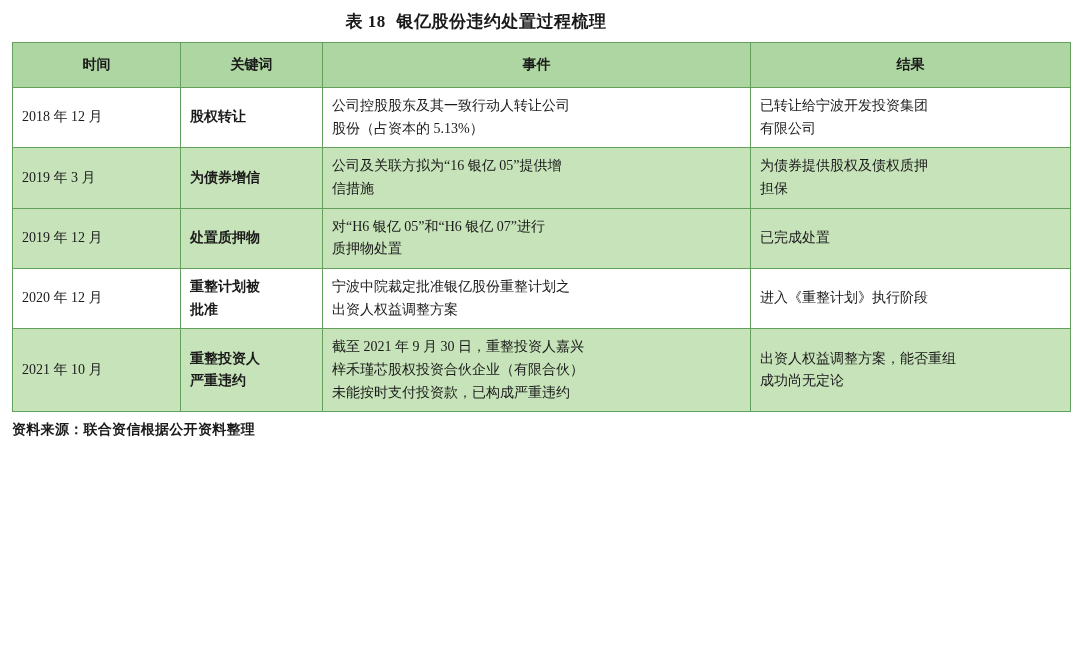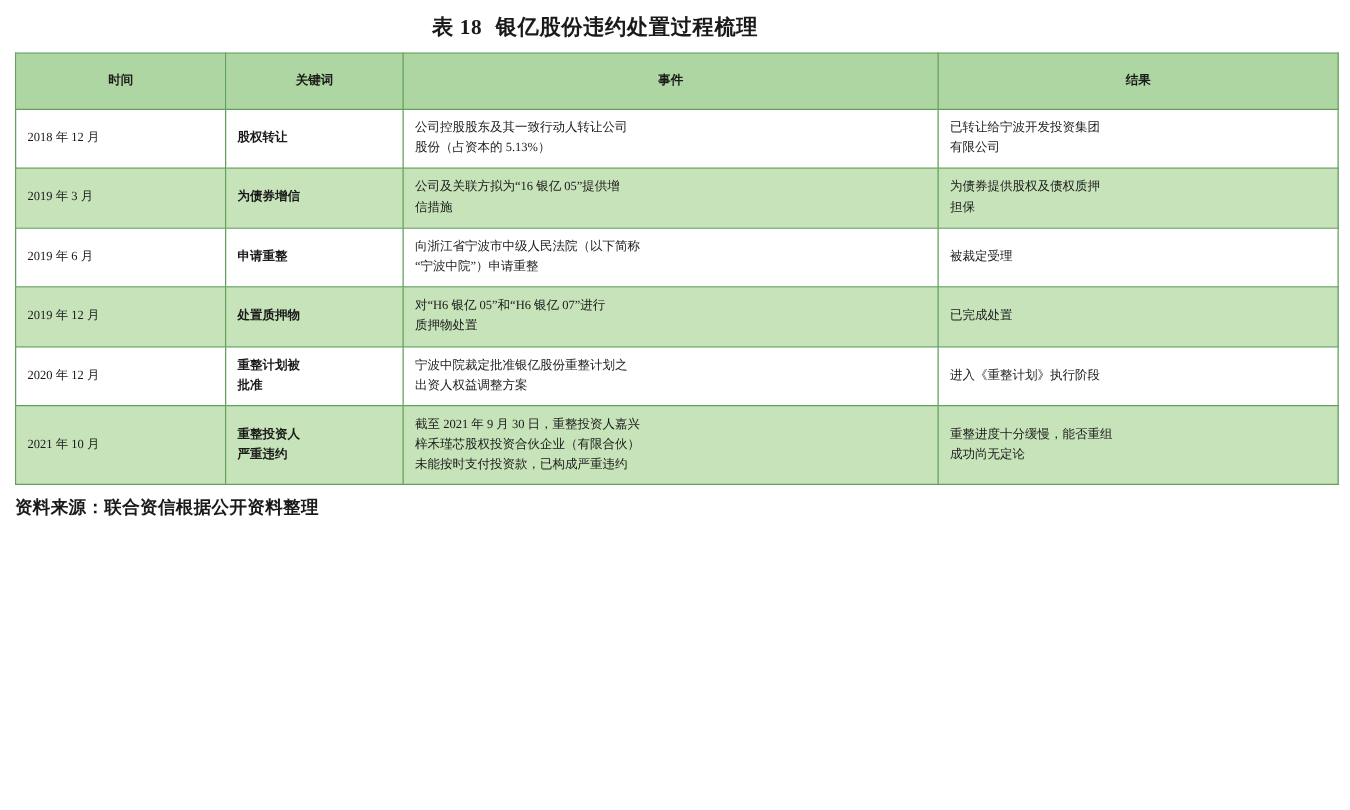--- a/index.html
+++ b/index.html
@@ -38,21 +38,21 @@
     table-layout: fixed;
   }
   table.main-table col.c-time { width: 168px; }
   table.main-table col.c-key  { width: 142px; }
   table.main-table col.c-event{ width: 428px; }
   table.main-table col.c-result{ width: 320px; }
 
   table.main-table th, table.main-table td {
     border: 1px solid #62a05b;
     vertical-align: middle;
-    font-size: 10px;
+    font-size: 14px;
     line-height: 1.62;
     padding: 7px 9px;
   }
   thead th {
     background: #aed6a2;
     text-align: center;
     font-weight: bold;
     font-size: 16px;
     padding: 6px 4px;
     height: 30px;
@@ -136,31 +136,20 @@
         <td class="col-event">
           <span class="cell-line">公司及关联方拟为“16 银亿 05”提供增</span>
           <span class="cell-line">信措施</span>
         </td>
         <td class="col-result">
           <span class="cell-line">为债券提供股权及债权质押</span>
           <span class="cell-line">担保</span>
         </td>
       </tr>
 
-      <tr class="odd-row">
-        <td class="col-time">2019 年 6 月</td>
-        <td class="col-key">申请重整</td>
-        <td class="col-event">
-          <span class="cell-line">向浙江省宁波市中级人民法院（以下简称</span>
-          <span class="cell-line">“宁波中院”）申请重整</span>
-        </td>
-        <td class="col-result">
-          <span class="cell-line">被裁定受理</span>
-        </td>
-      </tr>
 
       <tr class="even-row">
         <td class="col-time">2019 年 12 月</td>
         <td class="col-key">处置质押物</td>
         <td class="col-event">
           <span class="cell-line">对“H6 银亿 05”和“H6 银亿 07”进行</span>
           <span class="cell-line">质押物处置</span>
         </td>
         <td class="col-result">
           <span class="cell-line">已完成处置</span>
@@ -187,21 +176,21 @@
         <td class="col-key">
           <span class="cell-line">重整投资人</span>
           <span class="cell-line">严重违约</span>
         </td>
         <td class="col-event">
           <span class="cell-line">截至 2021 年 9 月 30 日，重整投资人嘉兴</span>
           <span class="cell-line">梓禾瑾芯股权投资合伙企业（有限合伙）</span>
           <span class="cell-line">未能按时支付投资款，已构成严重违约</span>
         </td>
         <td class="col-result">
-          <span class="cell-line">重整进度十分缓慢，能否重组</span>
+          <span class="cell-line">出资人权益调整方案，能否重组</span>
           <span class="cell-line">成功尚无定论</span>
         </td>
       </tr>
 
     </tbody>
   </table>
 
   <div class="source-note">资料来源：联合资信根据公开资料整理</div>
 
 </div>

